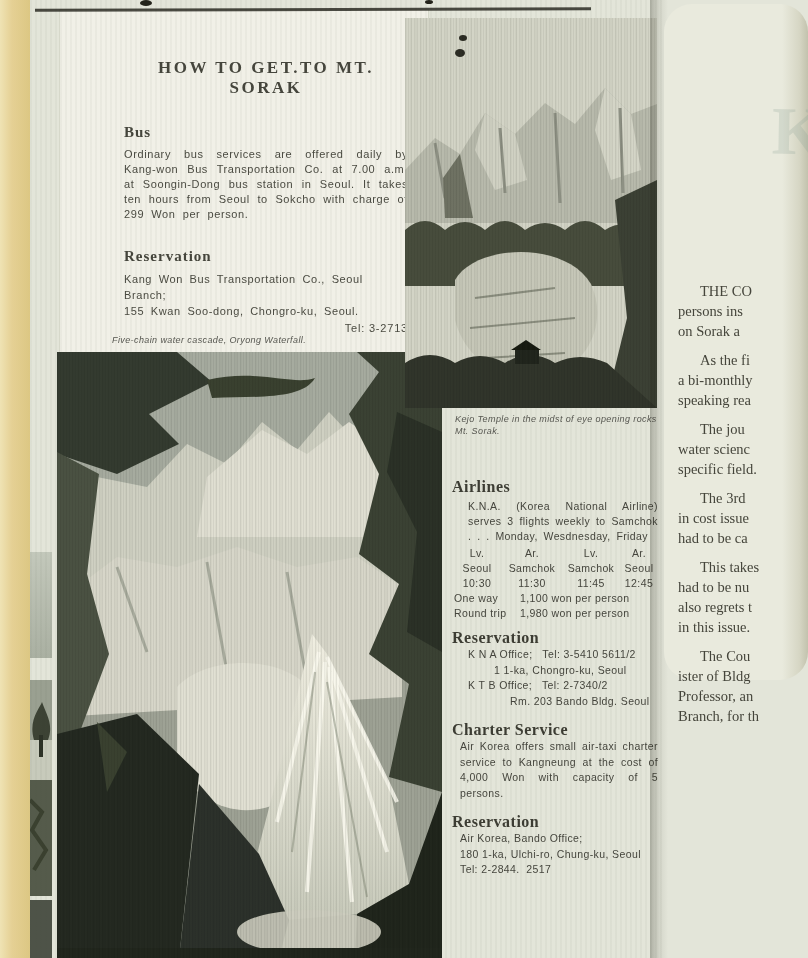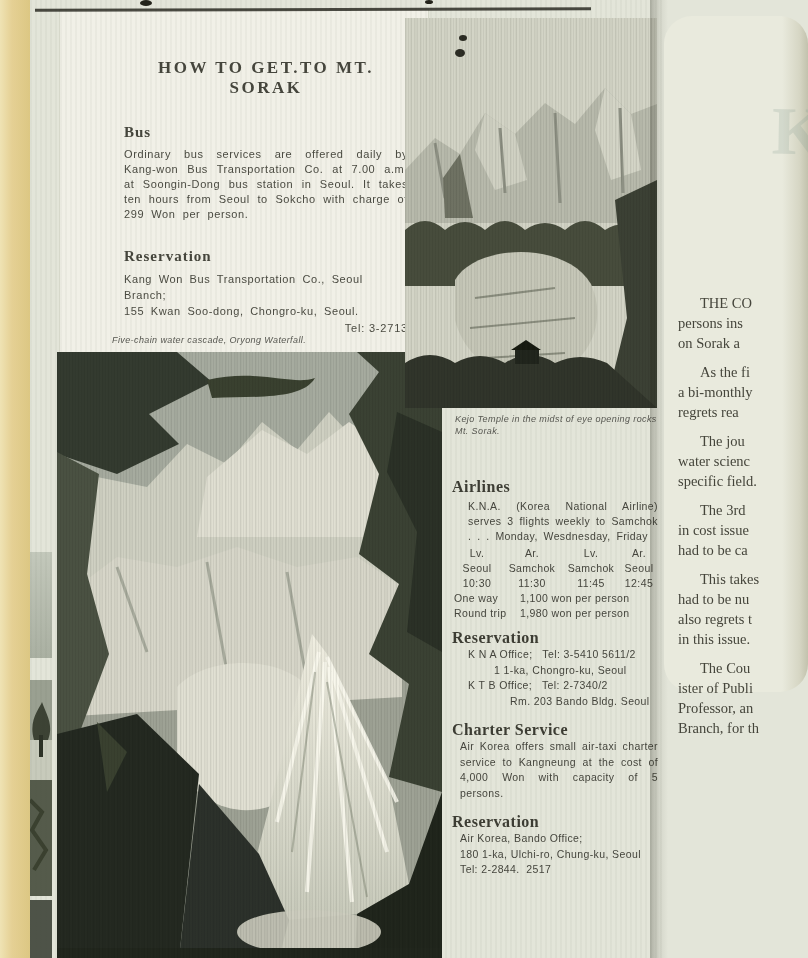--- a/index.html
+++ b/index.html
@@ -7,21 +7,21 @@
          background:#e3e5d9;font-family:"Liberation Sans",sans-serif;}
   
   .edge-strip{position:absolute;left:0;top:0;width:30px;height:958px;
     background:linear-gradient(90deg,#efe3b4 0%,#e5d094 40%,#dcc783 100%);}
   .left-page{position:absolute;left:30px;top:0;width:632px;height:958px;
     background:#e3e5d9;overflow:hidden;}
   .left-page::after{content:"";position:absolute;inset:0;pointer-events:none;
     background:repeating-linear-gradient(90deg,rgba(70,80,60,.045) 0 2px,transparent 2px 5px);}
   .spine{position:absolute;left:650px;top:0;width:18px;height:958px;
     background:linear-gradient(90deg,rgba(40,40,28,.28),rgba(40,40,28,.08) 55%,transparent);}
-  .right-page{position:absolute;left:664px;top:16px;width:144px;height:676px;
+  .right-page{position:absolute;left:664px;top:4px;width:144px;height:676px;
     background:linear-gradient(90deg,#e9eadd 0%,#e9eadd 82%,#d6d6c4 94%,#c2c2ad 100%);border-radius:28px;}
   
   .panel{position:absolute;left:30px;top:10px;width:368px;height:352px;
     background:#f1f0e7;box-shadow:0 0 0 1px rgba(120,120,100,.12);
     padding:48px 20px 0 64px;box-sizing:border-box;color:#3e3e36;}
   .panel h1{margin:0;font-family:"Liberation Serif",serif;font-size:17px;
     letter-spacing:2.5px;text-align:center;font-weight:bold;color:#45453c;}
   .sec-h{font-family:"Liberation Serif",serif;font-size:15px;font-weight:bold;
     letter-spacing:1px;color:#45453c;margin:26px 0 6px 0;}
   .body-just{font-size:11px;line-height:15px;letter-spacing:.6px;word-spacing:3.5px;
@@ -202,33 +202,33 @@
 
   <div class="spine"></div>
 
   <div class="right-page">
     <div class="rp-text">
       <div class="indent">THE CO</div>
       <div>persons ins</div>
       <div>on Sorak a</div>
       <div class="indent">As the fi</div>
       <div>a bi-monthly</div>
-      <div>regrets rea</div>
+      <div>speaking rea</div>
       <div class="indent">The jou</div>
       <div>water scienc</div>
       <div>specific field.</div>
       <div class="indent">The 3rd</div>
       <div>in cost issue</div>
       <div>had to be ca</div>
       <div class="indent">This takes</div>
       <div>had to be nu</div>
       <div>also regrets t</div>
       <div>in this issue.</div>
       <div class="indent">The Cou</div>
-      <div>ister of Publi</div>
+      <div>ister of Bldg</div>
       <div>Professor, an</div>
       <div>Branch, for th</div>
     </div>
   </div>
 
   <div class="ghost">K</div>
 
   <div class="scanline"></div>
   <div class="speck" style="left:140px;top:0;width:12px;height:6px;"></div>
   <div class="speck" style="left:425px;top:0;width:8px;height:4px;"></div>

